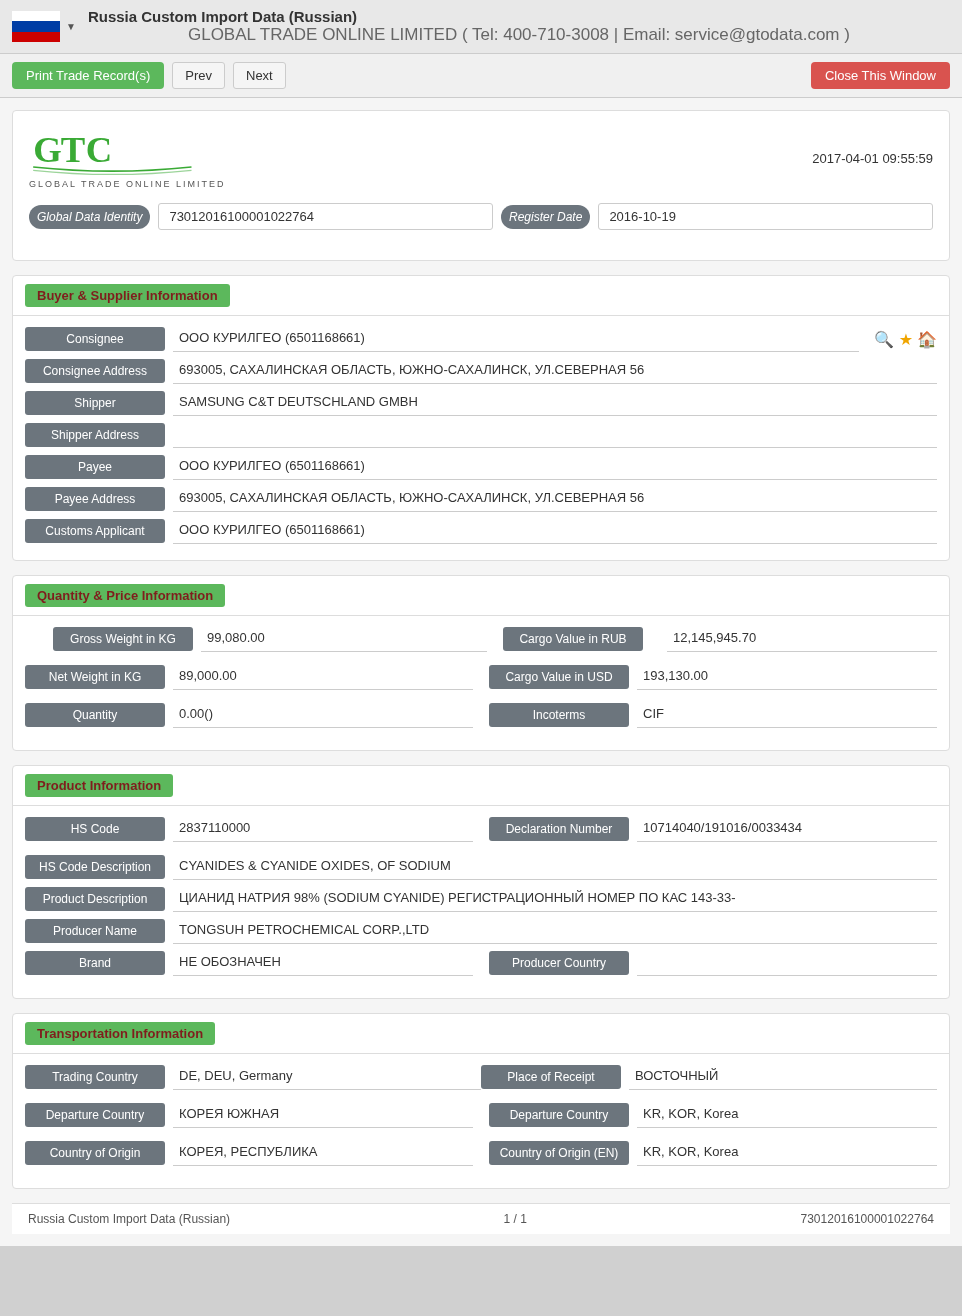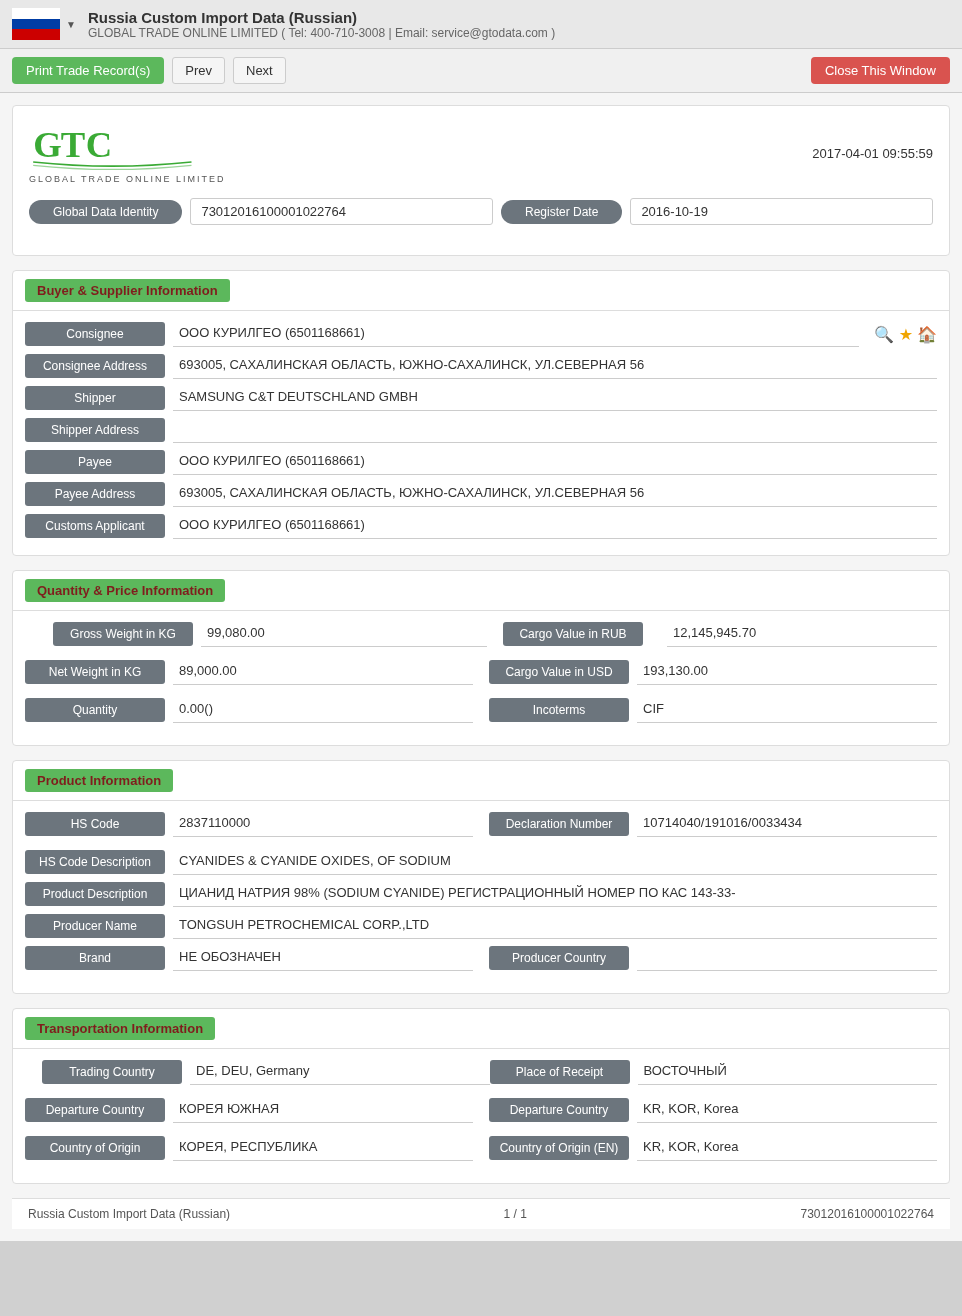--- a/index.html
+++ b/index.html
@@ -23,21 +23,21 @@
     .flag-stripe-blue { background: #003DA5; height: 33.33%; }
     .flag-stripe-red { background: #CC0000; height: 33.33%; }
     .dropdown-arrow {
       font-size: 10px;
       margin-right: 12px;
       cursor: pointer;
       color: #555;
     }
     .top-title { flex: 1; }
     .top-title h2 { font-size: 15px; font-weight: bold; color: #333; }
-    .top-title p { font-size: 12px; color: #666; }
+    .top-title p { font-size: 17px; color: #666; text-align: center; }
 
     .toolbar {
       background: #f0f0f0;
       padding: 8px 12px;
       display: flex;
       align-items: center;
       border-bottom: 1px solid #ccc;
       gap: 8px;
     }
     .btn-print {
@@ -98,24 +98,25 @@
 
     .identity-row {
       display: flex;
       gap: 8px;
       margin-bottom: 14px;
       align-items: center;
     }
     .id-label {
       background: #6c757d;
       color: white;
-      padding: 5px 24px;
+      padding: 5px 8px;
       border-radius: 12px;
       font-size: 12px;
       white-space: nowrap;
+      font-style: italic;
     }
     .id-value {
       border: 1px solid #ccc;
       padding: 5px 10px;
       border-radius: 3px;
       font-size: 13px;
       flex: 1;
       background: white;
     }
 
@@ -354,21 +355,21 @@
           </div>
         </div>
       </div>
   </div>
 
   <div class="section-card">
     <div class="section-header">
       <span class="section-title">Transportation Information</span>
     </div>
     <div class="section-body" id="transportation-body">
-    <div style="display: flex; gap: 0; margin-bottom: 6px; margin-left: 17px;">
+    <div style="display: flex; gap: 0; margin-bottom: 6px;">
           <div class="field-row" style="flex: 1 1 0%;">
             <span class="field-label">Trading Country</span>
             <span class="field-value">DE, DEU, Germany</span>
           </div>
           <div class="field-row" style="flex: 1 1 0%;">
             <span class="field-label">Place of Receipt</span>
             <span class="field-value">ВОСТОЧНЫЙ</span>
           </div>
         </div>
         <div style="display: flex; gap: 16px; margin-bottom: 6px;">

